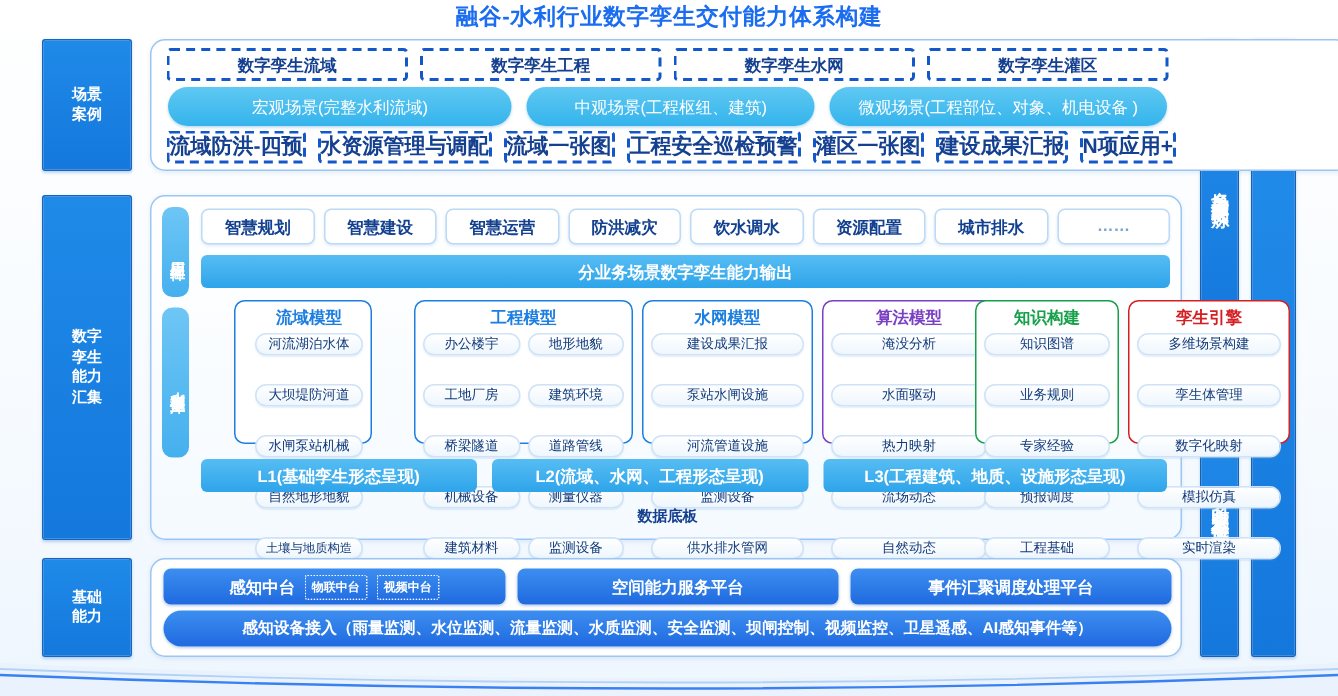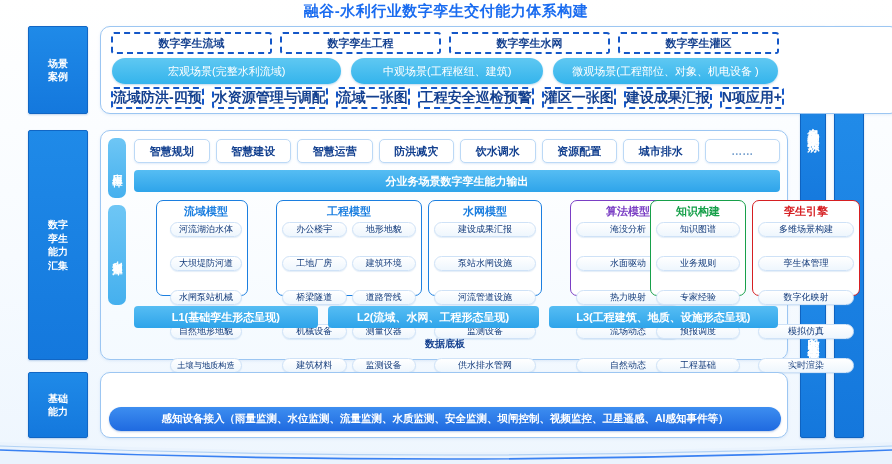--- a/index.html
+++ b/index.html
@@ -297,21 +297,21 @@
         <div class="mcol">
           <div class="mitem">建设成果汇报</div>
           <div class="mitem">泵站水闸设施</div>
           <div class="mitem">河流管道设施</div>
           <div class="mitem">监测设备</div>
           <div class="mitem">供水排水管网</div>
         </div>
       </div>
     </div>
 
-    <div class="mgroup" style="left:469px; top:69px; width:116px; height:96px; border:1.5px solid #7b3fc4;">
+    <div class="mgroup" style="left:447px; top:69px; width:116px; height:96px; border:1.5px solid #7b3fc4;">
       <div class="mtitle" style="color:#7b3fc4;">算法模型</div>
       <div class="mitems">
         <div class="mcol">
           <div class="mitem">淹没分析</div>
           <div class="mitem">水面驱动</div>
           <div class="mitem">热力映射</div>
           <div class="mitem">流场动态</div>
           <div class="mitem">自然动态</div>
         </div>
       </div>
@@ -347,20 +347,29 @@
       <div class="lbar" style="flex:1.0 1 0;">L1(基础孪生形态呈现)</div>
       <div class="lbar" style="flex:1.15 1 0;">L2(流域、水网、工程形态呈现)</div>
       <div class="lbar" style="flex:1.25 1 0;">L3(工程建筑、地质、设施形态呈现)</div>
     </div>
 
     <div class="datafoot" style="position:absolute; left:0; top:202px; width:688px;">数据底板</div>
   </div>
 
   <div class="panel" style="left:100px; top:372px; width:688px; height:66px;">
 
+    <div class="row" style="position:absolute; left:8px; top:6px; width:672px; height:24px; gap:8px;">
+      <div class="bbar" style="flex:2.18 1 0;">
+        <span>感知中台</span>
+        <span class="dotchip">物联中台</span>
+        <span class="dotchip">视频中台</span>
+      </div>
+      <div class="bbar" style="flex:2.05 1 0;">空间能力服务平台</div>
+      <div class="bbar" style="flex:2.05 1 0;">事件汇聚调度处理平台</div>
+    </div>
 
     <div class="bbar" style="position:absolute; left:8px; top:34px; width:672px; height:24px; border-radius:12px; font-size:10.5px;">感知设备接入（雨量监测、水位监测、流量监测、水质监测、安全监测、坝闸控制、视频监控、卫星遥感、AI感知事件等）</div>
   </div>
 
   <svg class="footcurve" viewBox="0 0 892 26" preserveAspectRatio="none">
     <path d="M0,4 Q446,24 892,4 L892,26 L0,26 Z" fill="#eaf3fd"></path>
     <path d="M0,8 Q446,26 892,8" stroke="#8cbdf0" stroke-width="1.2" fill="none" opacity=".6"></path>
     <path d="M0,12 Q446,30 892,12" stroke="#1a6cf0" stroke-width="1.6" fill="none" opacity=".85"></path>
   </svg>
 

